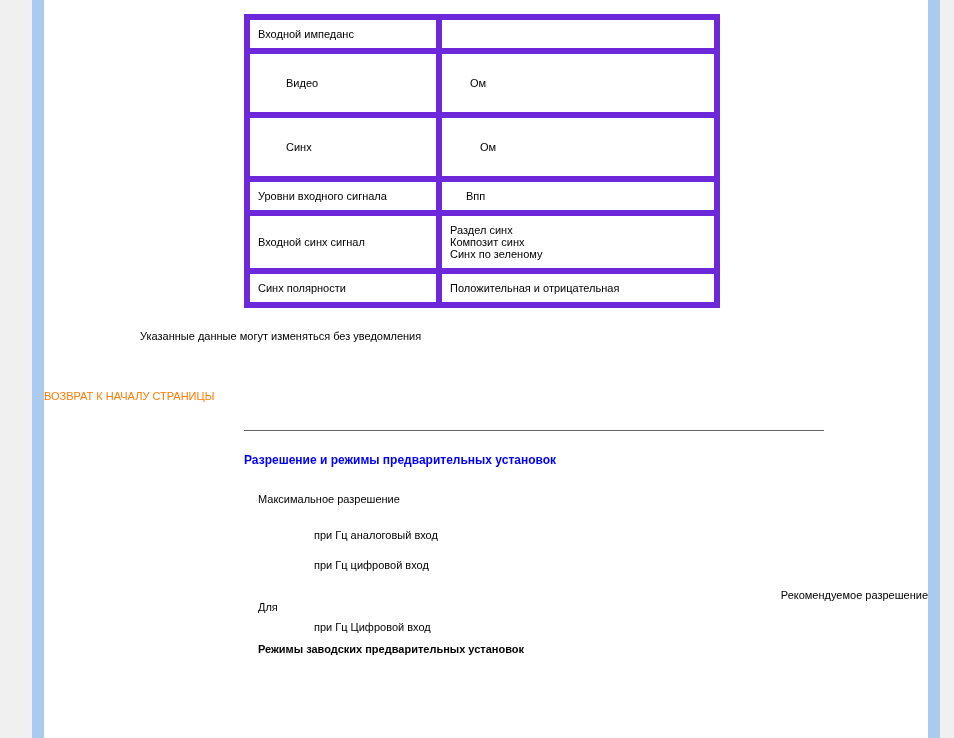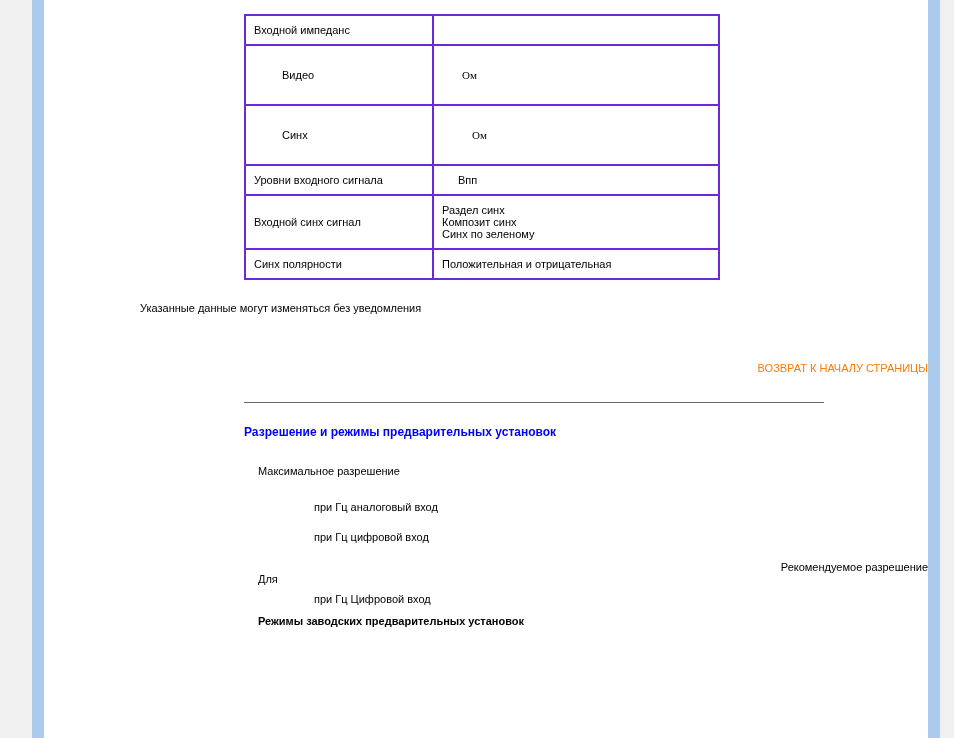--- a/index.html
+++ b/index.html
@@ -2,27 +2,27 @@
 <html><head>
 <meta charset="utf-8">
 <style>
   html,body{margin:0;padding:0;background:#f0f0f0;font-family:Arial,Helvetica,sans-serif;font-size:11px;color:#000;}
   .page{width:954px;height:738px;margin:0 auto;position:relative;background:#f0f0f0;}
   .stripe-left{position:absolute;left:32px;top:0;width:12px;height:100%;background:#aacbee;}
   .stripe-right{position:absolute;right:14px;top:0;width:12px;height:100%;background:#aacbee;}
   .content-wrap{position:absolute;left:44px;top:0;right:26px;height:100%;background:#fff;}
   .inner{padding:0 0 0 0;}
   table.spec{border-collapse:collapse;margin-left:200px;margin-top:14px;width:476px;}
-  table.spec td{border:2px solid #6d28d9;padding:8px 8px;font-size:11px;vertical-align:middle;}
+  table.spec td{border:6px solid #6d28d9;padding:8px 8px;font-size:11px;vertical-align:middle;}
   table.spec td.left{width:170px;}
   table.spec td.tall{height:42px;}
   .indent{padding-left:28px;}
-  .ohm{padding-left:20px;font-family:Liberation Serif, serif;}
+  .ohm{padding-left:20px;}
   .note{font-size:11px;margin-left:96px;margin-top:22px;}
-  .backtop{color:#ff7a00;font-size:11px;text-align:right;margin-top:48px;font-weight:normal;}
+  .backtop{color:#ff7a00;font-size:11px;text-align:left;margin-top:48px;font-weight:normal;}
   .hr{border:none;border-top:1px solid #666;margin:28px 0 0 200px;width:580px;}
   .section-title{color:#0000ff;font-weight:bold;font-size:12px;margin-left:200px;margin-top:22px;}
   .para{margin-left:214px;margin-top:26px;font-size:11px;}
   .para2{margin-left:214px;margin-top:18px;font-size:11px;text-align:right;}
   .subline{margin-left:270px;margin-top:24px;font-size:11px;}
   .subline2{margin-left:270px;margin-top:18px;font-size:11px;}
   .subline3{margin-left:270px;margin-top:8px;font-size:11px;}
   .for{margin-left:214px;font-size:11px;}
   .modes{margin-left:214px;margin-top:10px;font-size:11px;font-weight:bold;}
 </style>

